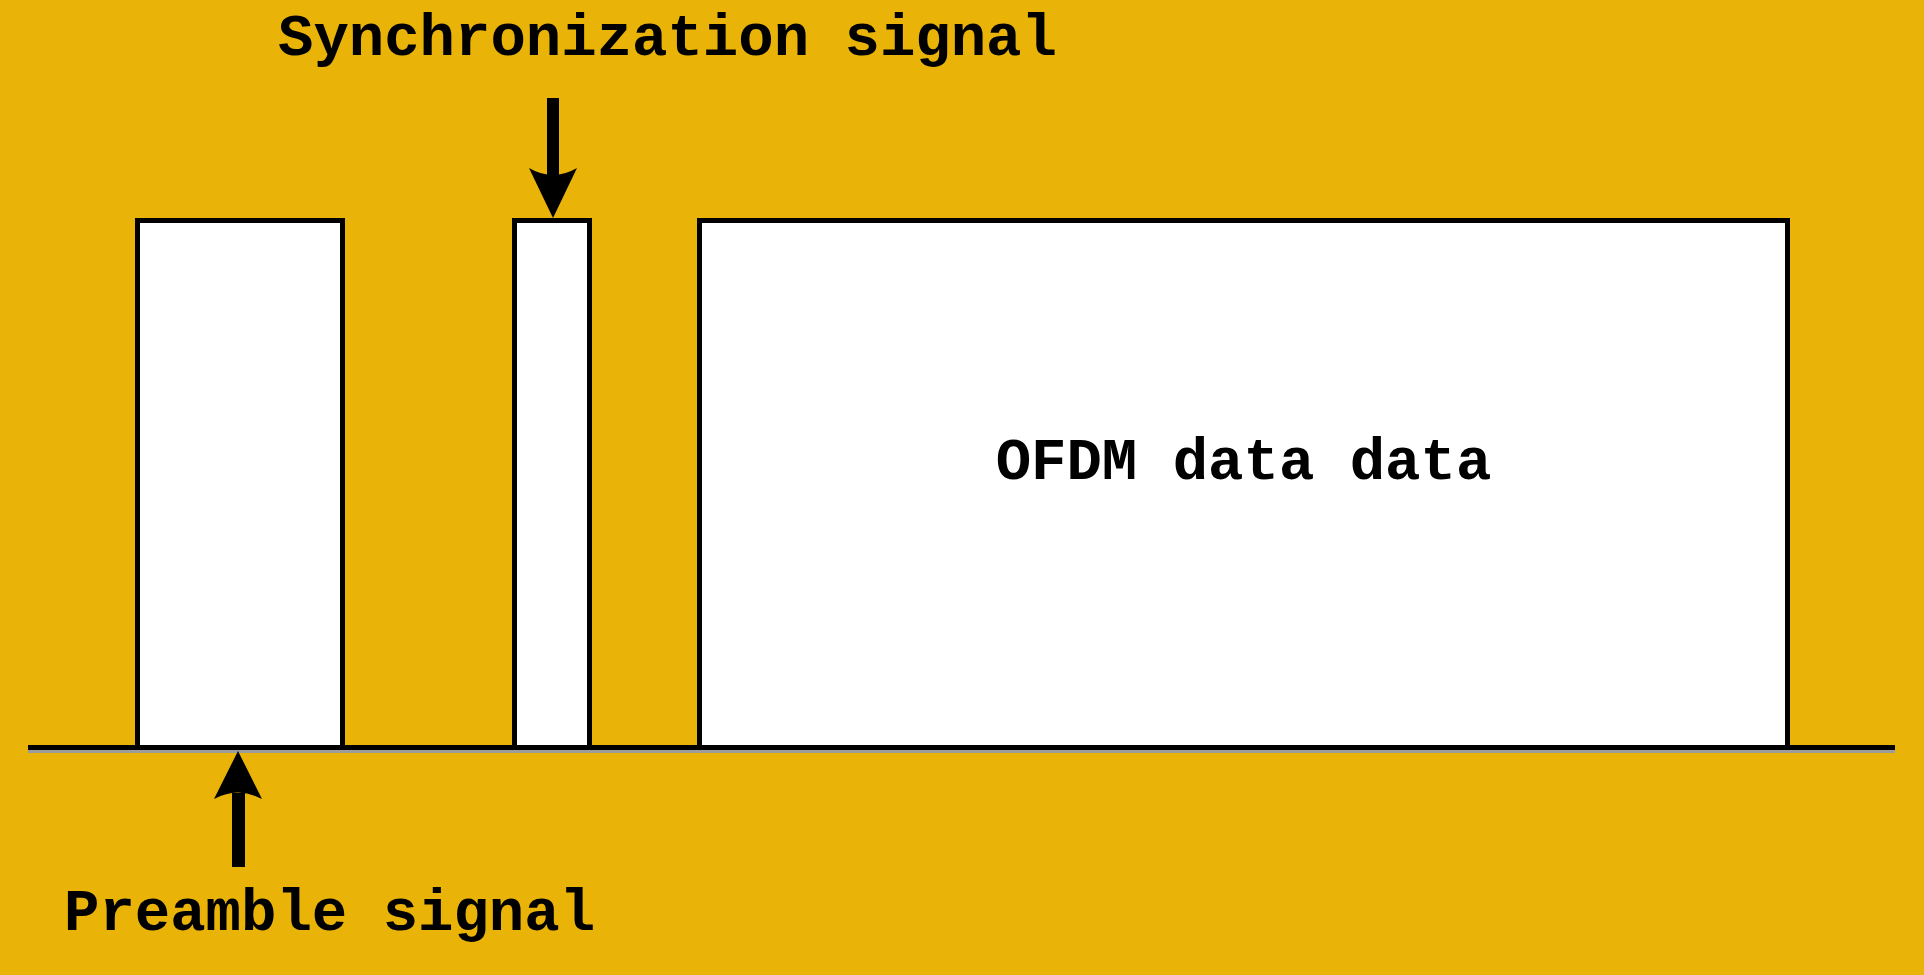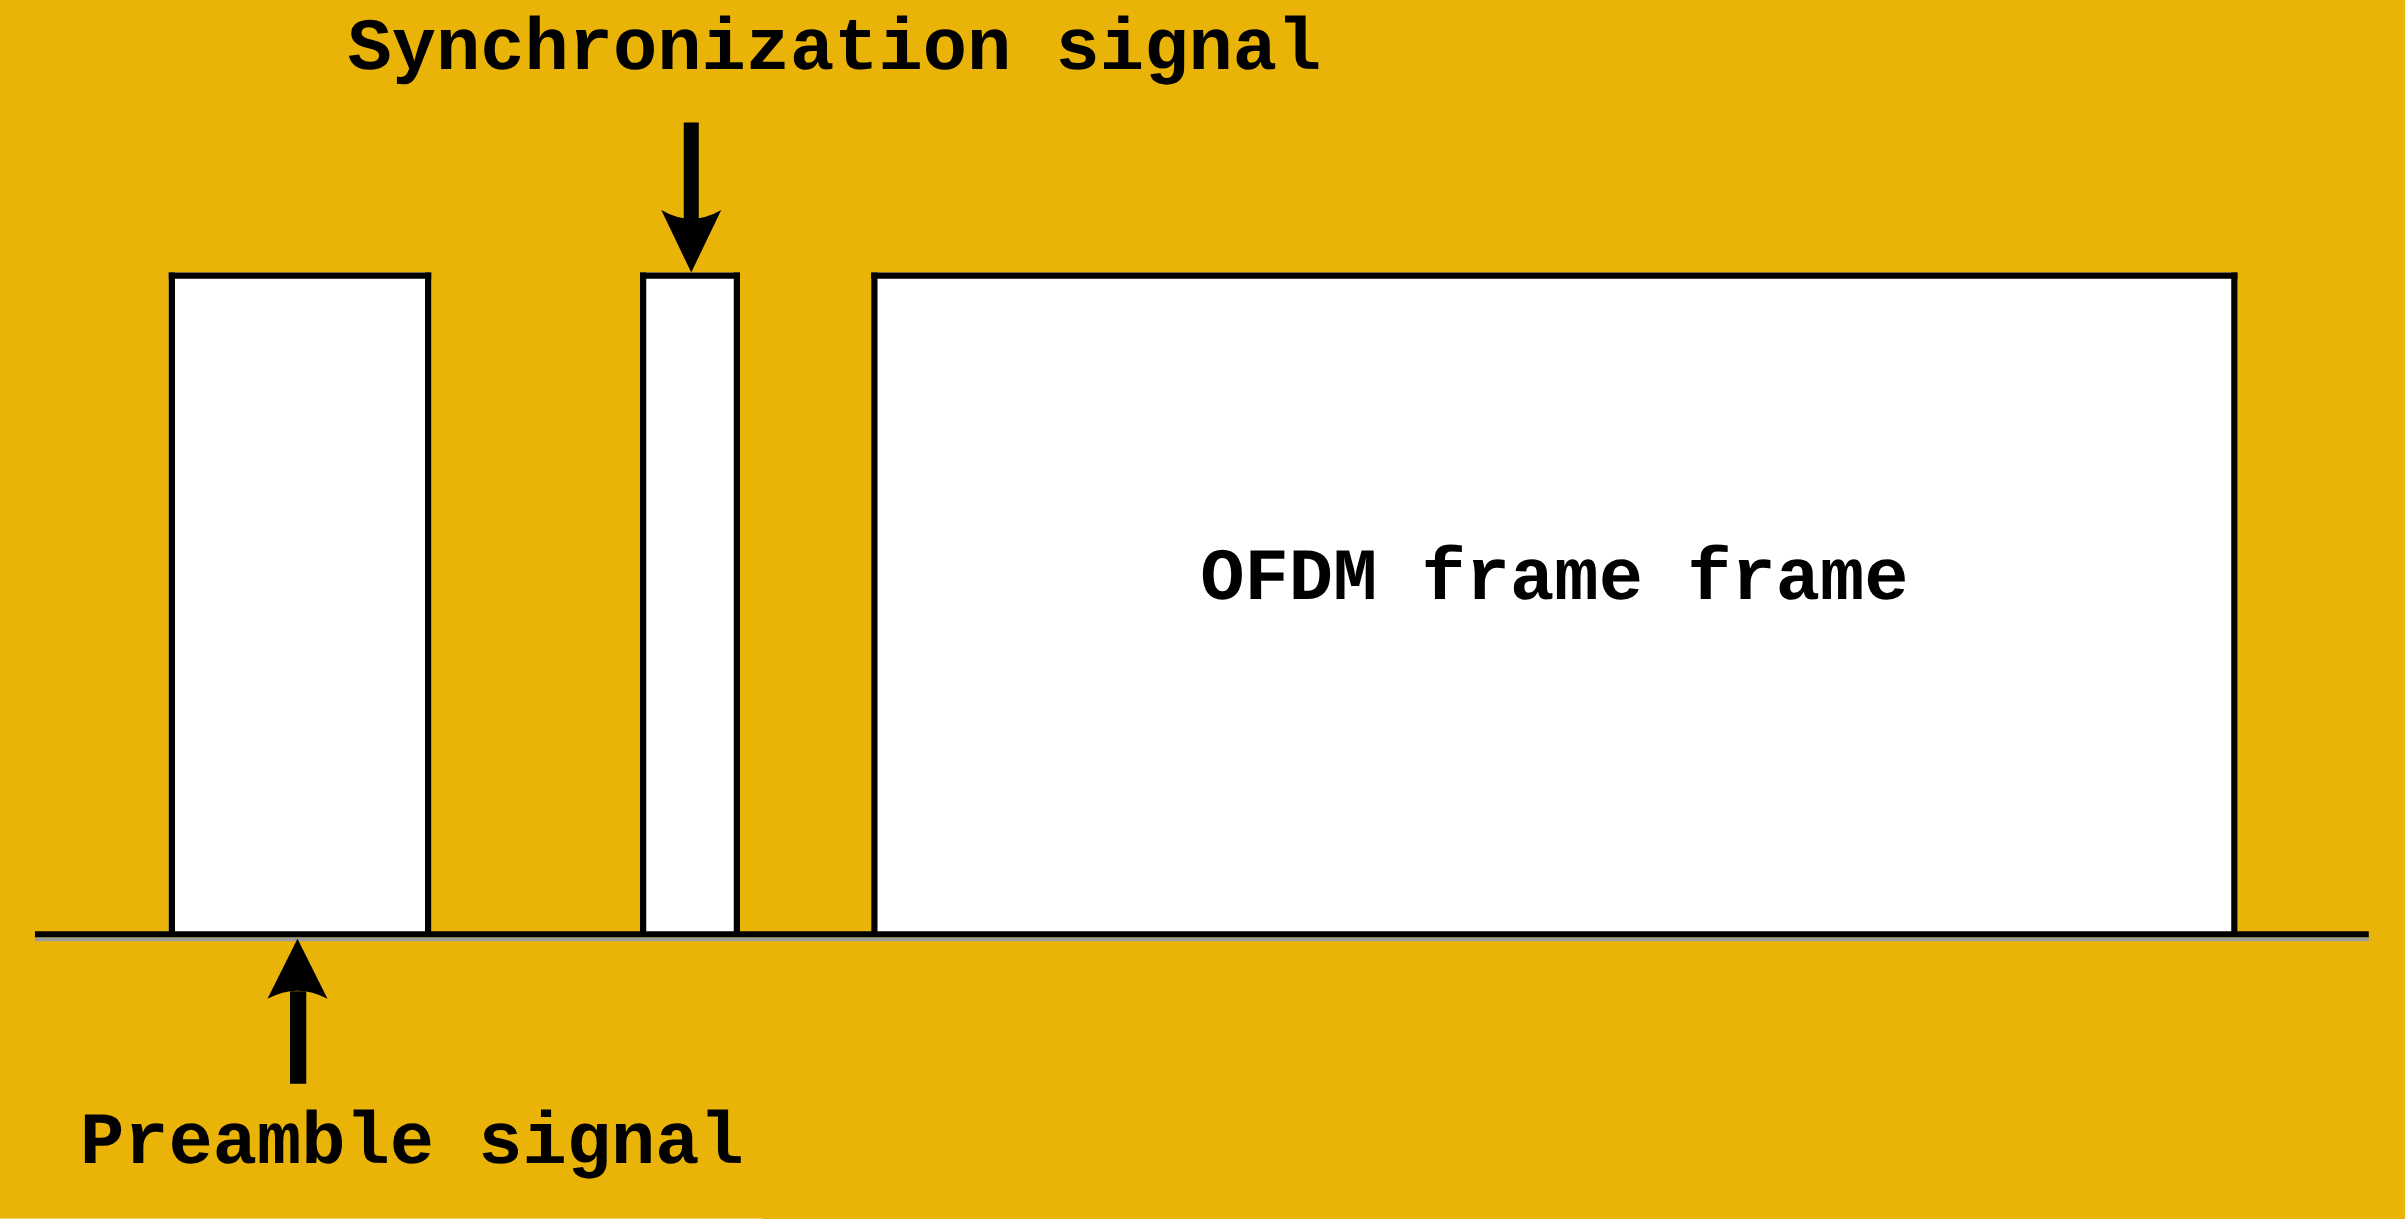--- a/index.html
+++ b/index.html
@@ -83,21 +83,21 @@
   <svg class="arrow-svg down-arrow" width="60" height="130" viewBox="0 0 60 130" xmlns="http://www.w3.org/2000/svg">
     <rect x="24" y="3" width="12" height="80" fill="#000000"></rect>
     <path d="M 6,73 Q 30,87 54,73 L 30,123 Z" fill="#000000"></path>
   </svg>
 
   <div class="signal-box preamble-box"></div>
 
   <div class="signal-box sync-box"></div>
 
   <div class="signal-box ofdm-box">
-    <div class="diagram-label ofdm-label">OFDM frame frame</div>
+    <div class="diagram-label ofdm-label">OFDM data data</div>
   </div>
 
   <div class="time-axis"></div>
   <div class="time-axis-shadow"></div>
 
   <svg class="arrow-svg up-arrow" width="64" height="125" viewBox="0 0 64 125" xmlns="http://www.w3.org/2000/svg">
     <path d="M 30,3 L 54,51 Q 30,38 6,51 Z" fill="#000000"></path>
     <rect x="24" y="45" width="13" height="74" fill="#000000"></rect>
   </svg>
 

